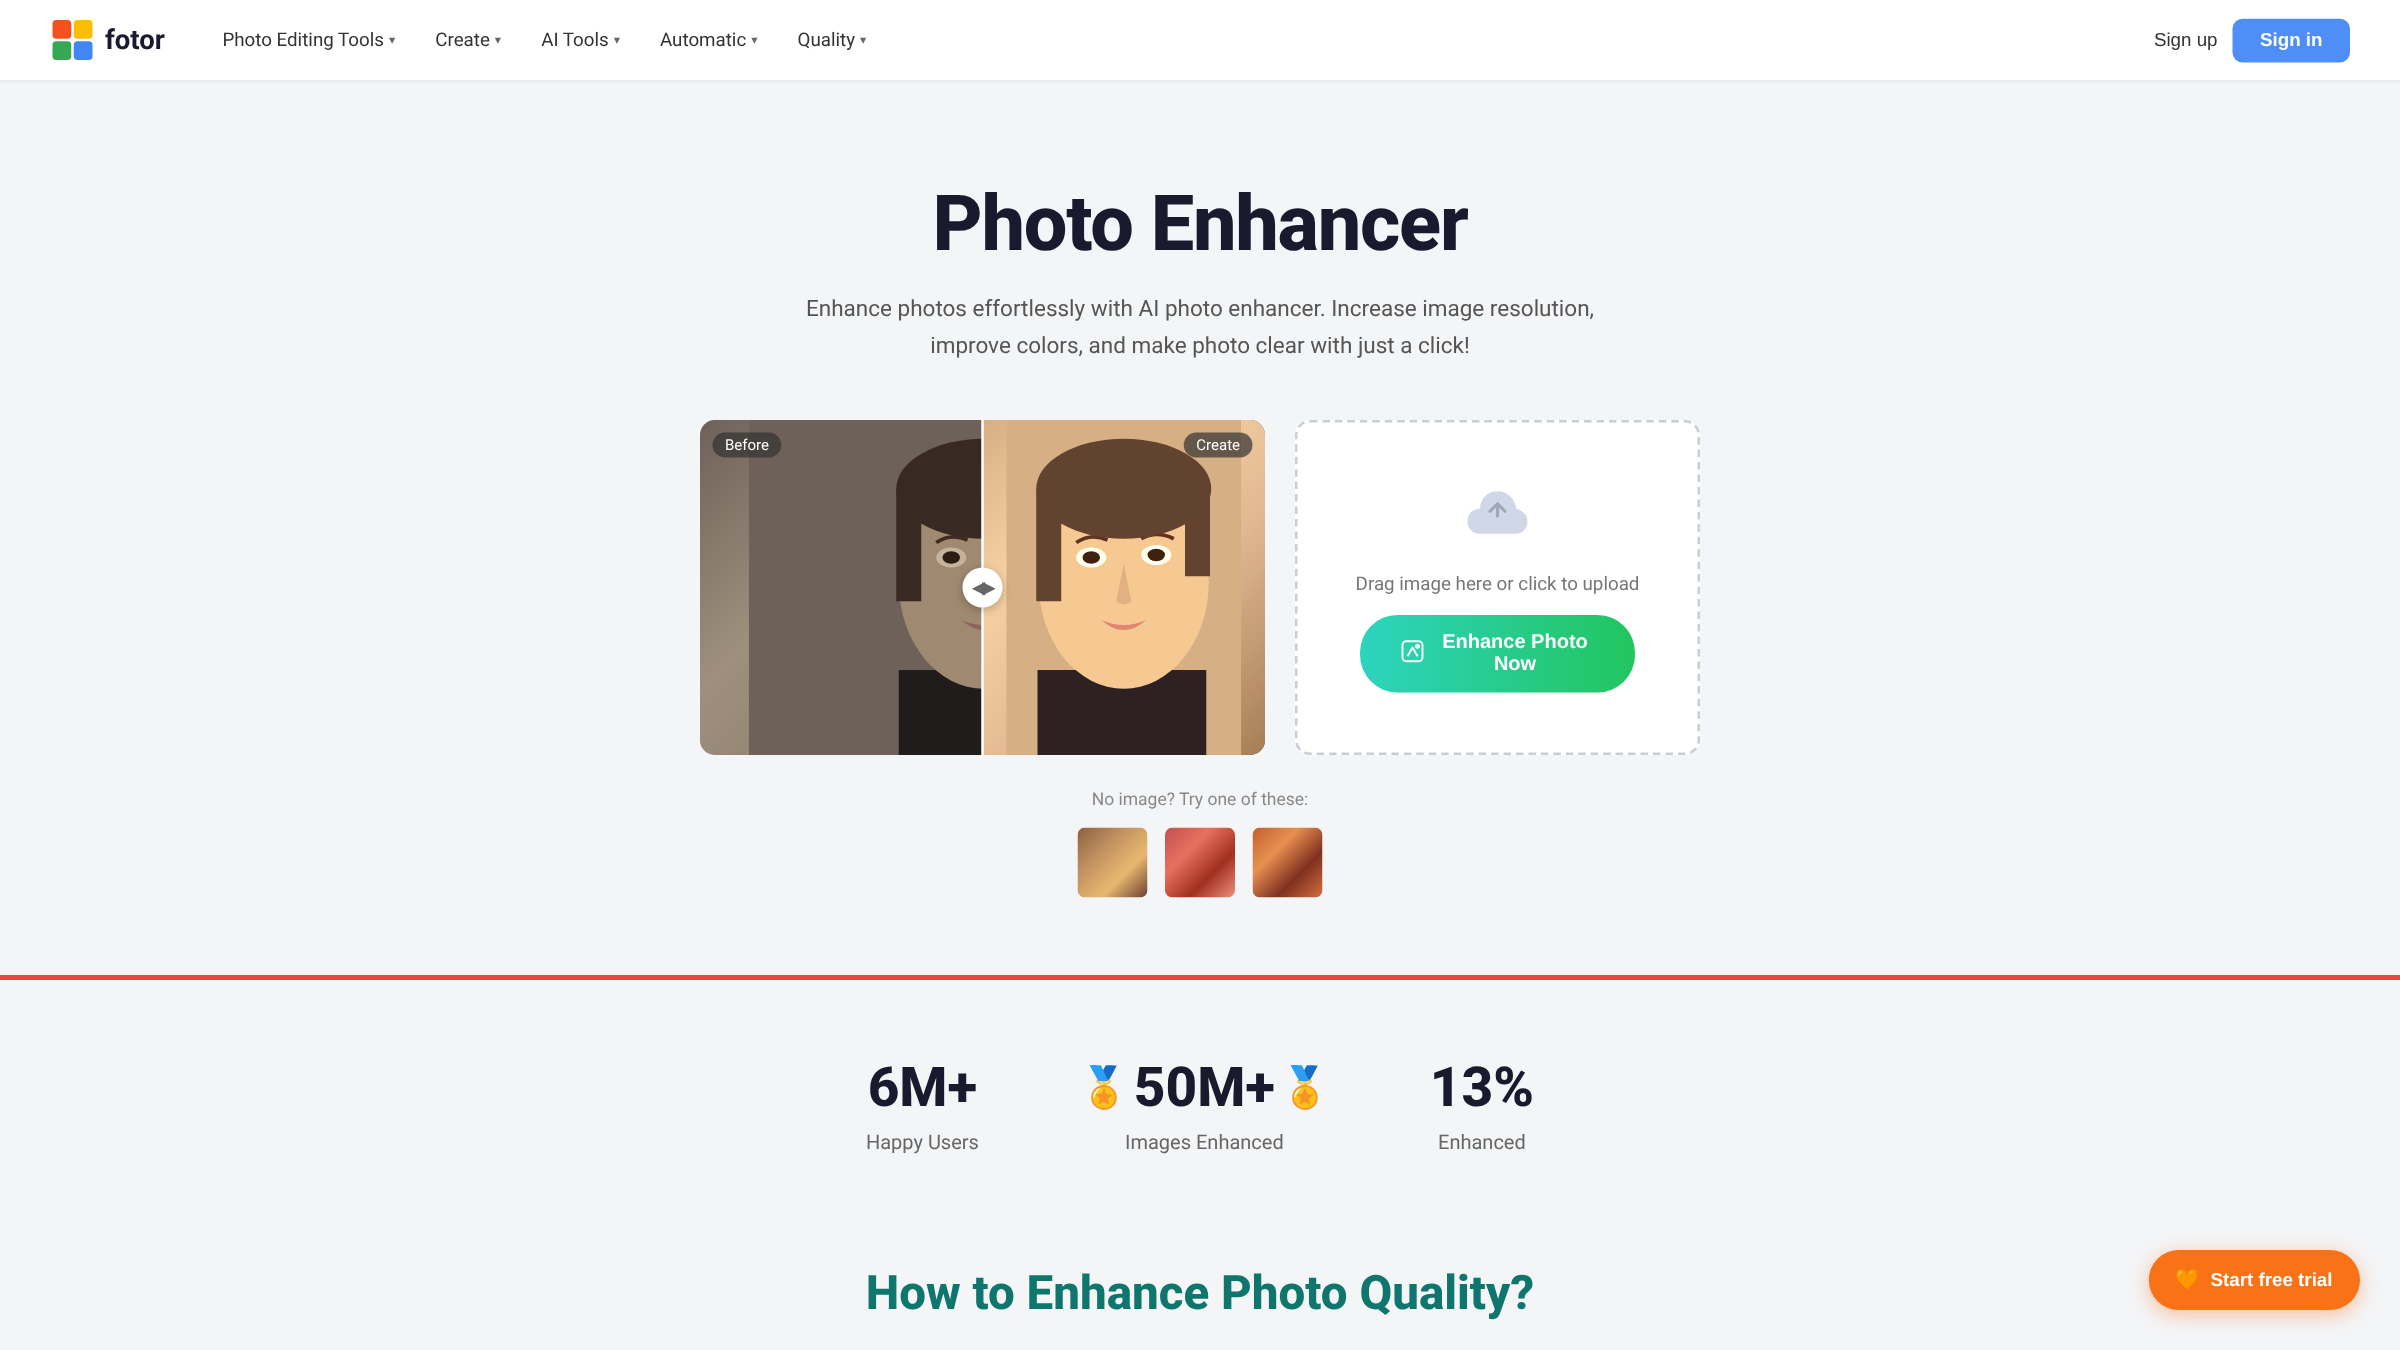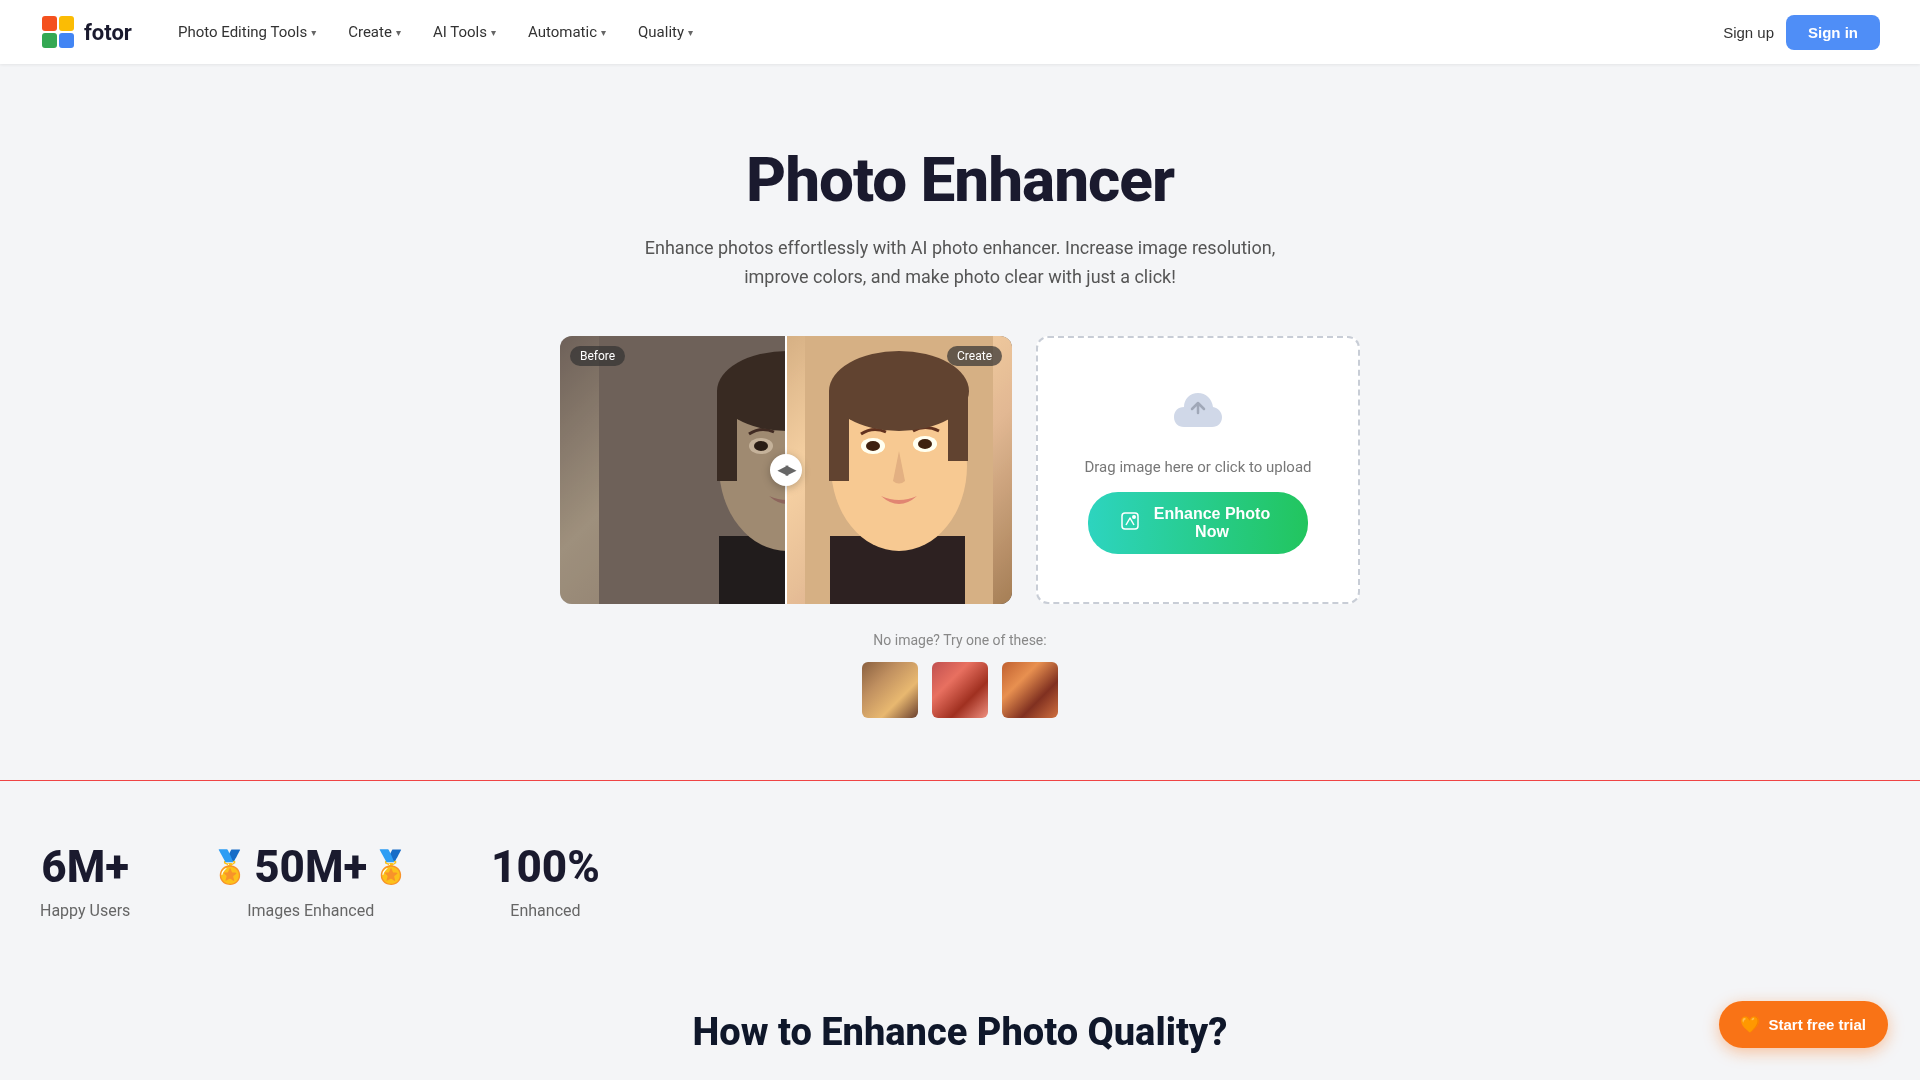--- a/index.html
+++ b/index.html
@@ -268,23 +268,24 @@
     .sample-3 {
       background: linear-gradient(135deg, #c06030, #e89050, #803020, #d07040);
     }
     .sample-thumb > div { width: 100%; height: 100%; }
 
     
     .stats-section {
       background: #f4f5f7;
       padding: 60px 40px;
       display: flex;
+      justify-content: center;
       gap: 80px;
       margin-top: 20px;
-      border-top: 1px solid #ef4444;
+      border-top: 4px solid #ef4444;
     }
     .stat-item {
       display: flex;
       flex-direction: column;
       align-items: center;
       gap: 8px;
     }
     .stat-number {
       font-size: 44px;
       font-weight: 800;
@@ -308,21 +309,21 @@
     .laurel {
       font-size: 32px;
       color: #b8a050;
     }
 
     
     .how-to-heading {
       text-align: center;
       font-size: 38px;
       font-weight: 800;
-      color: #0f172a;
+      color: #0f766e;
       padding: 30px 40px 10px;
     }
 
     
     .floating-trial {
       position: fixed;
       bottom: 32px;
       right: 32px;
       background: #f97316;
       color: #fff;
@@ -489,21 +490,21 @@
   </div>
   <div class="stat-item stat-center">
     <div class="laurel-wrap">
       <span class="laurel">🏅</span>
       <span class="stat-number">50M+</span>
       <span class="laurel">🏅</span>
     </div>
     <span class="stat-label">Images Enhanced</span>
   </div>
   <div class="stat-item">
-    <span class="stat-number">100%</span>
+    <span class="stat-number">13%</span>
     <span class="stat-label">Enhanced</span>
   </div>
 </section>
 
 <div class="how-to-heading">How to Enhance Photo Quality?</div>
 
 <button class="floating-trial">
   <span class="heart-icon">🧡</span>
   <span>Start free trial</span>
 </button>

